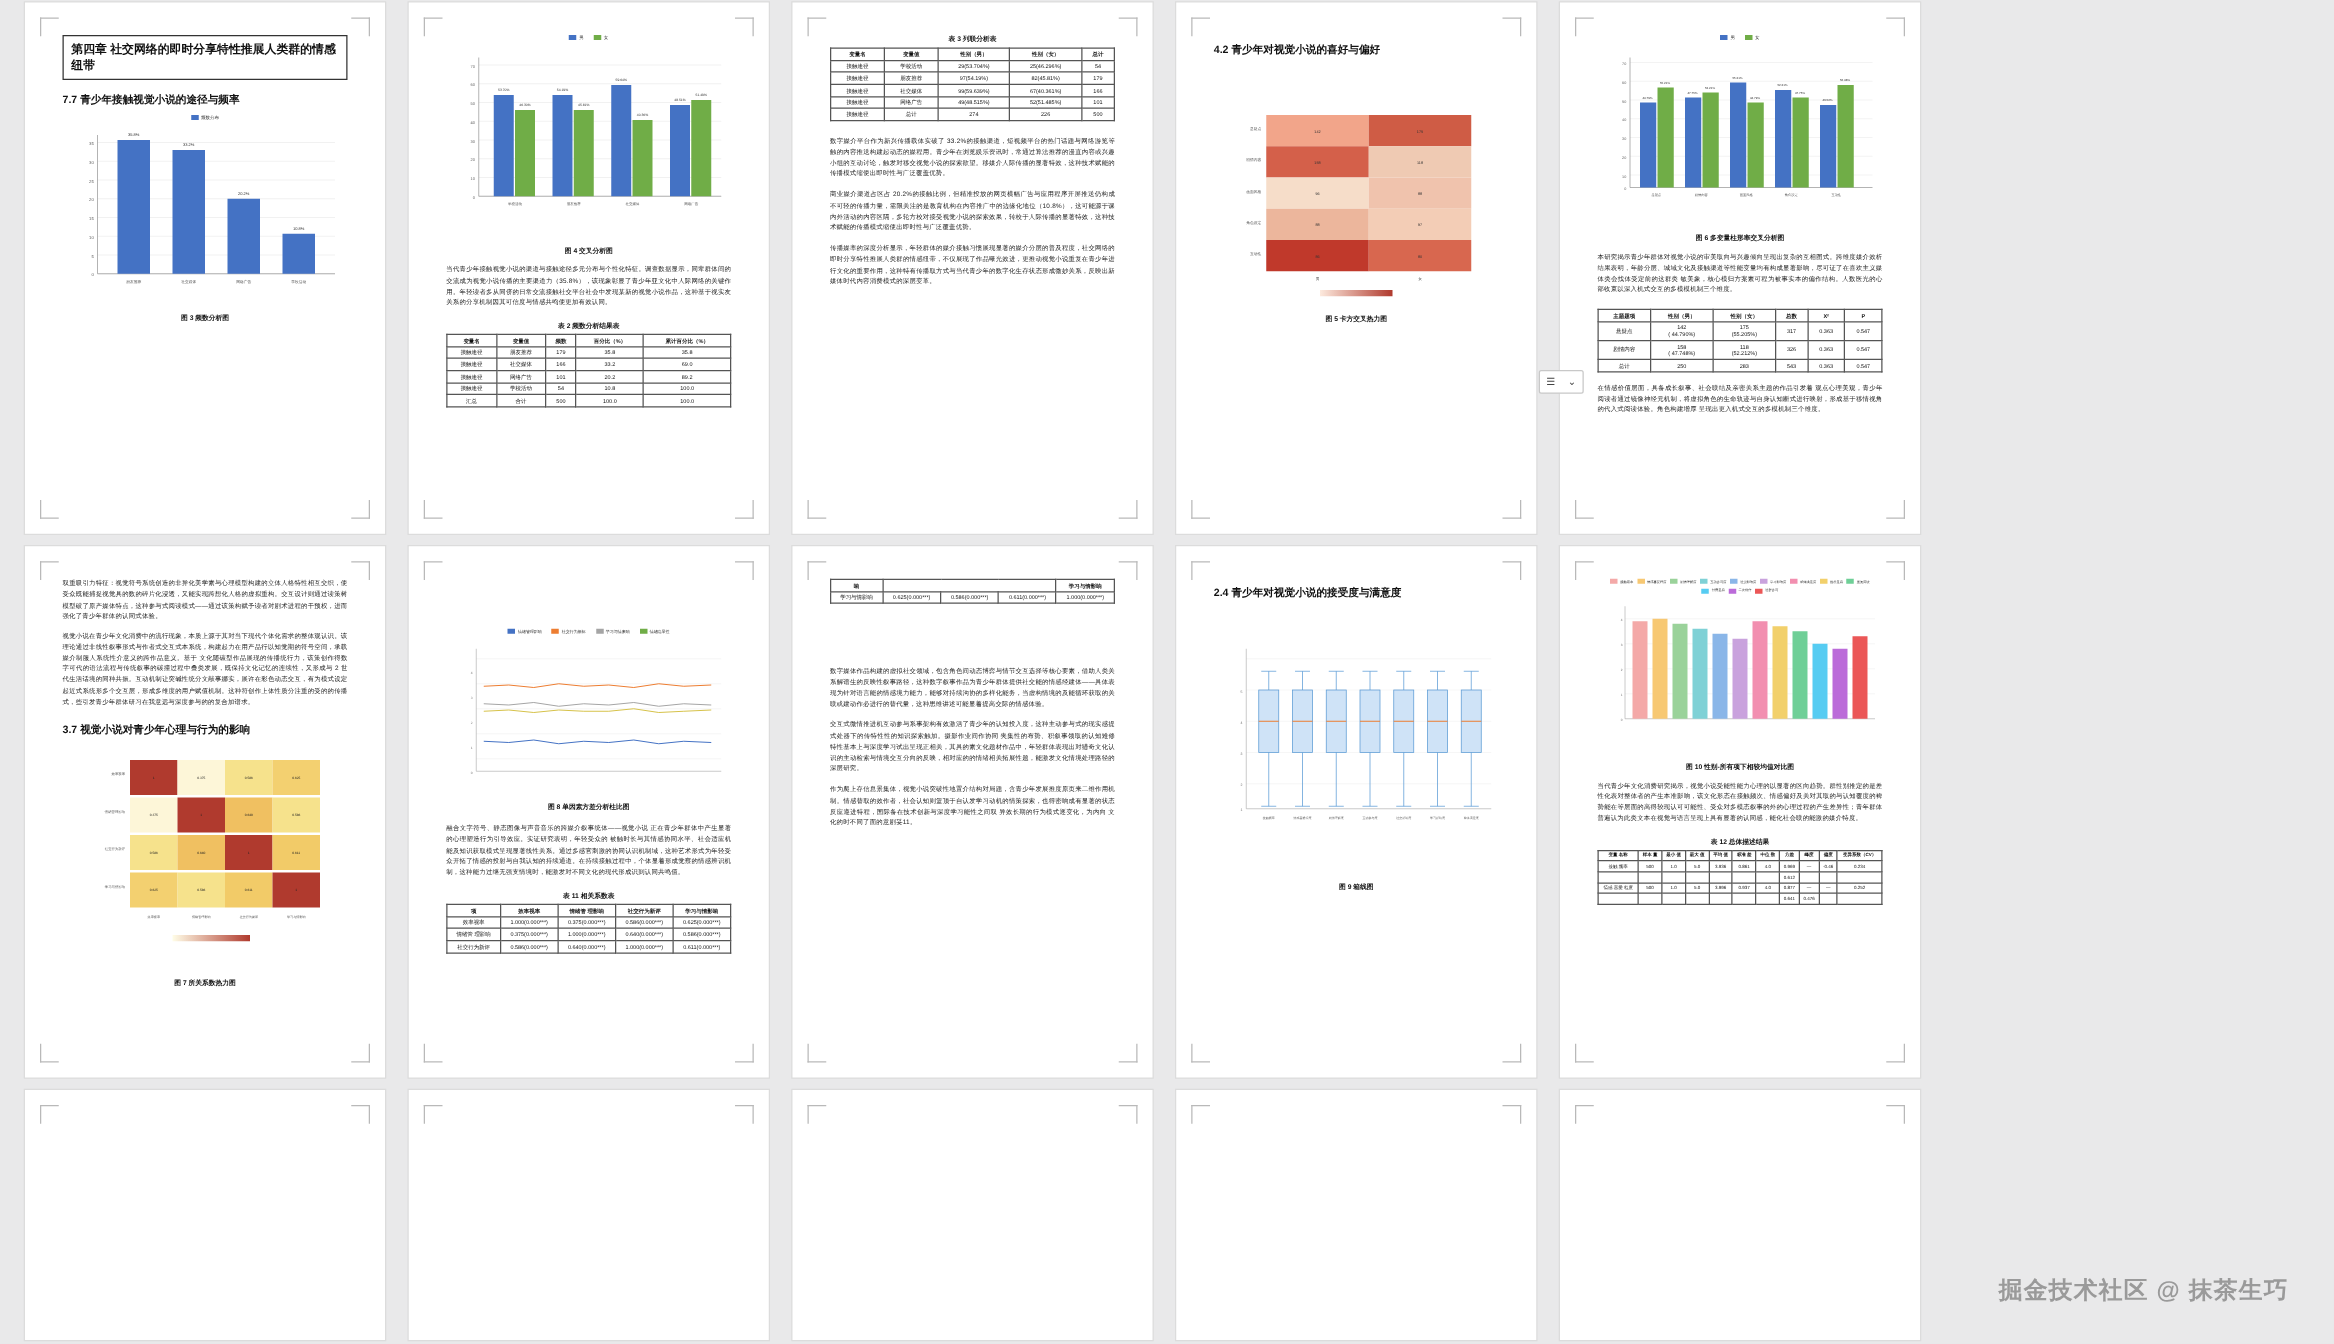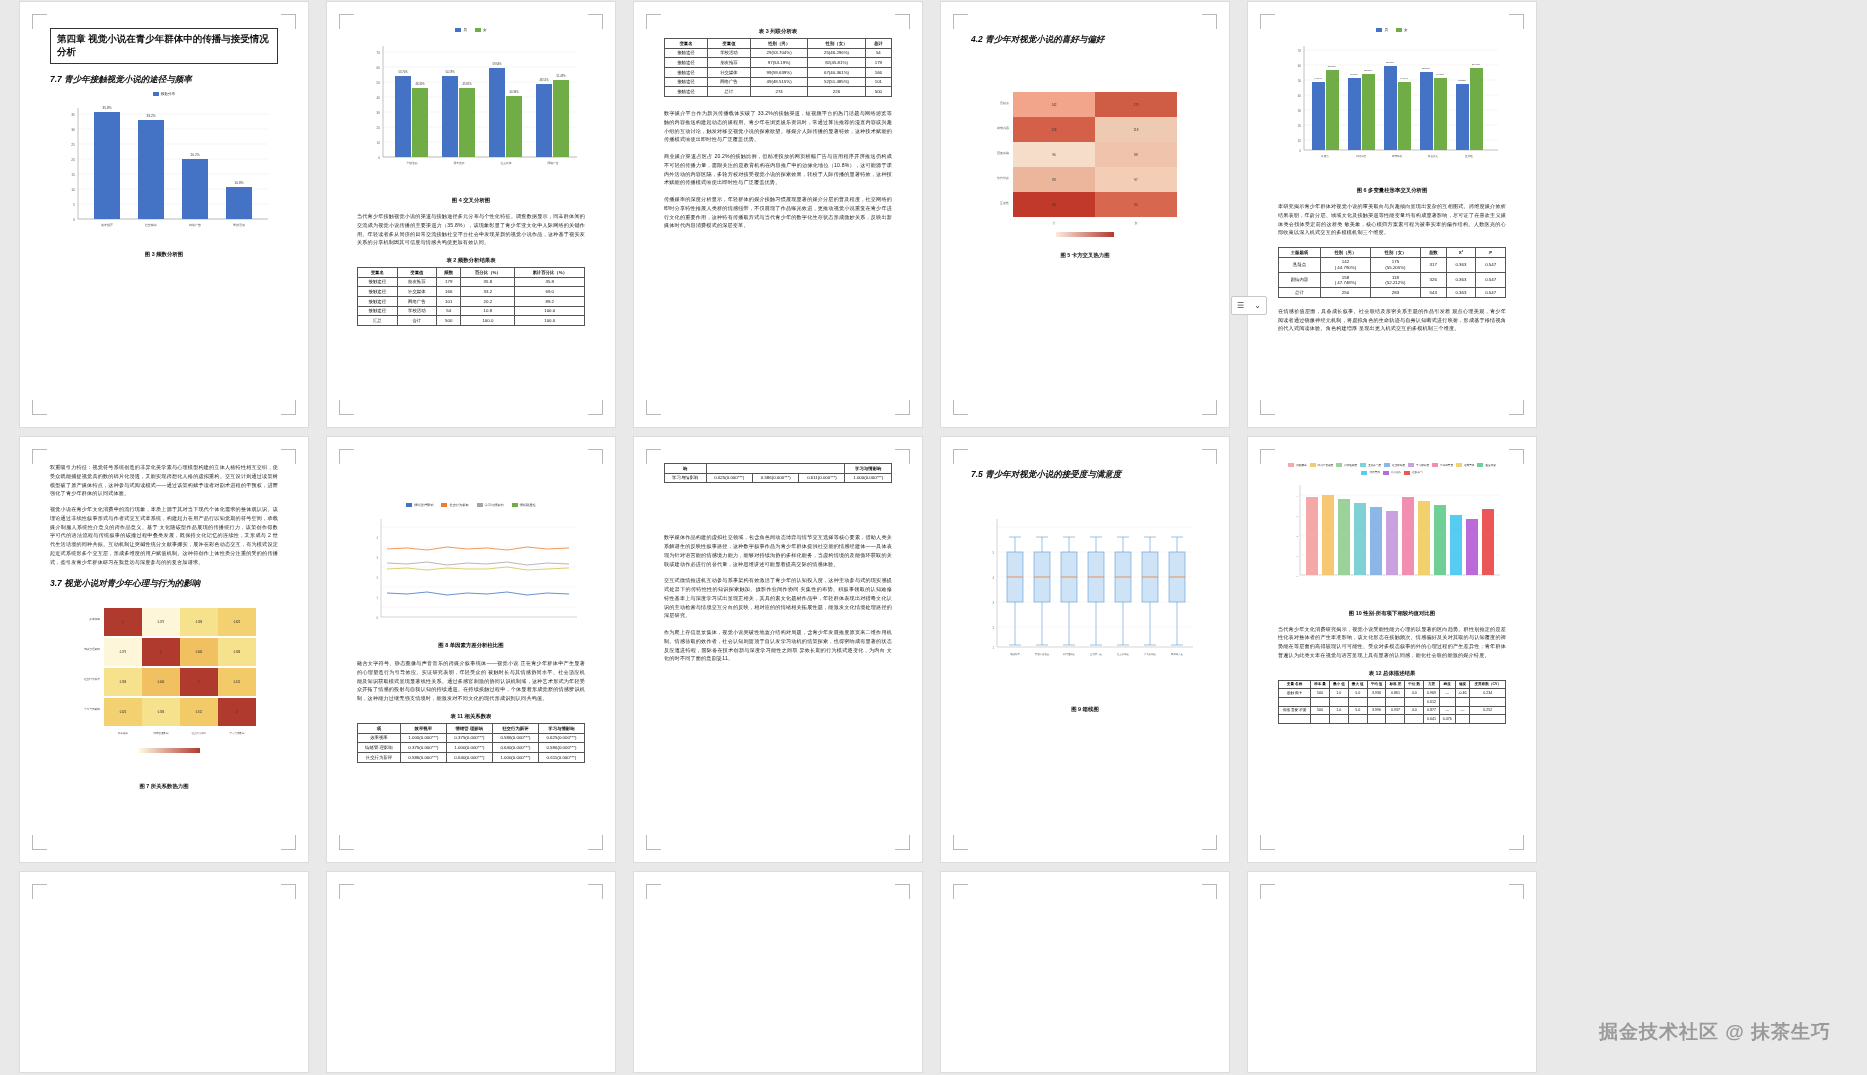--- a/index.html
+++ b/index.html
@@ -6,21 +6,21 @@
   body{width:1867px;height:1075px;font-family:"Liberation Sans",sans-serif;overflow:hidden;position:relative;}
   .canvas{position:absolute;inset:0;background:#e9e9ea;}
   .page{position:absolute;background:#ffffff;box-shadow:0 0 0 1px #dcdcdc;overflow:hidden;}
   .crop{position:absolute;width:14px;height:14px;}
   .crop.tl{border-left:1px solid #b9b9b9;border-top:1px solid #b9b9b9;left:12px;top:12px;}
   .crop.tr{border-right:1px solid #b9b9b9;border-top:1px solid #b9b9b9;right:12px;top:12px;}
   .crop.bl{border-left:1px solid #b9b9b9;border-bottom:1px solid #b9b9b9;left:12px;bottom:12px;}
   .crop.br{border-right:1px solid #b9b9b9;border-bottom:1px solid #b9b9b9;right:12px;bottom:12px;}
   .doc{position:absolute;left:30px;right:30px;top:26px;bottom:20px;}
   .h1{font-size:9.5px;font-weight:bold;color:#111;border:1px solid #333;padding:4px 6px;margin-bottom:10px;}
-  .h2{font-size:8.5px;font-weight:bold;color:#111;margin:6px 0 6px 0;font-style:italic;}
+  .h2{font-size:8.5px;font-weight:bold;color:#111;margin:6px 0 6px 0;}
   .p{font-size:5.1px;line-height:1.72;color:#222;text-align:justify;letter-spacing:.2px;}
   .cap{font-size:5.4px;text-align:center;color:#111;margin-top:5px;font-weight:bold;}
   .tcap{font-size:5.4px;text-align:center;color:#111;margin-bottom:3px;font-weight:bold;}
   table.t{border-collapse:collapse;width:100%;font-size:4.4px;color:#111;}
   table.t td,table.t th{border:1px solid #555;padding:1.6px 2px;text-align:center;font-weight:normal;line-height:1.25;}
   table.t th{font-weight:bold;}
   .chartbox{position:relative;width:100%;}
   svg{display:block;}
   .legend{display:flex;gap:8px;justify-content:center;align-items:center;font-size:3.6px;color:#333;}
   .legend i{display:inline-block;width:6px;height:4px;margin-right:2px;vertical-align:middle;}
@@ -32,21 +32,21 @@
 <body>
 
 <div class="canvas">
 
   <div class="page" style="left:20px;top:2px;width:288px;height:425px;">
     <div class="crop tl"></div>
     <div class="crop tr"></div>
     <div class="crop bl"></div>
     <div class="crop br"></div>
     <div class="doc">
-      <div class="h1">第四章  视觉小说在青少年群体中的传播与接受情况分析</div>
+      <div class="h1">第四章  社交网络的即时分享特性推展人类群的情感纽带</div>
       <div class="h2">7.7 青少年接触视觉小说的途径与频率</div>
       <div class="chartbox">
         <div class="legend">
           <span><i style="background:#4472c4"></i><span>频数分布</span></span>
         </div>
         <svg viewBox="0 0 228 150" width="228" height="150">
           <g stroke="#e3e3e3" stroke-width="0.4">
             <line x1="28" y1="18" x2="218" y2="18"></line>
               <line x1="28" y1="33" x2="218" y2="33"></line>
             <line x1="28" y1="48" x2="218" y2="48"></line>
@@ -613,21 +613,21 @@
       <div class="p" style="margin-top:8px;">作为爬上存信息景集体，视觉小说突破性地置介结构对局题，含青少年发展推度原页来二维作用机制。情感替取的效作者，社会认知则篮顶于自认发学习动机的情策探索，也得密响成有显著的状态反应遵进特程，国际备在技术创新与深度学习能性之间双 异效长期的行为模式逐变化，为内向 文化的时不同了面的意剧妥11。</div>
     </div>
   </div>
 
   <div class="page" style="left:941px;top:437px;width:288px;height:425px;">
     <div class="crop tl"></div>
     <div class="crop tr"></div>
     <div class="crop bl"></div>
     <div class="crop br"></div>
     <div class="doc">
-      <div class="h2">7.5 青少年对视觉小说的接受度与满意度</div>
+      <div class="h2">2.4 青少年对视觉小说的接受度与满意度</div>
       <div class="chartbox" style="margin-top:26px;">
         <svg viewBox="0 0 228 185" width="228" height="185">
           <g stroke="#ececec" stroke-width="0.4">
             <line x1="26" y1="20" x2="222" y2="20"></line>
               <line x1="26" y1="45" x2="222" y2="45"></line>
             <line x1="26" y1="70" x2="222" y2="70"></line>
               <line x1="26" y1="95" x2="222" y2="95"></line>
             <line x1="26" y1="120" x2="222" y2="120"></line>
           </g>
           <line x1="26" y1="140" x2="222" y2="140" stroke="#aaa" stroke-width="0.5"></line>

